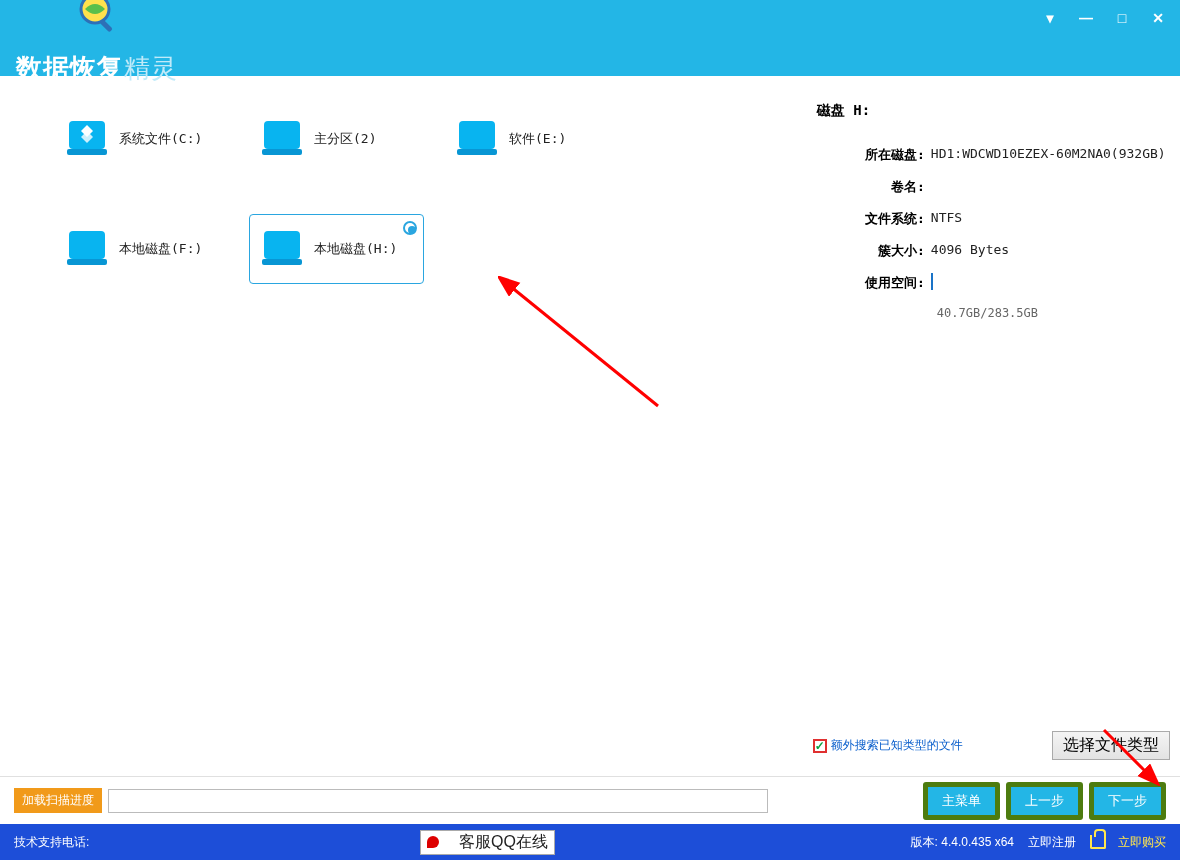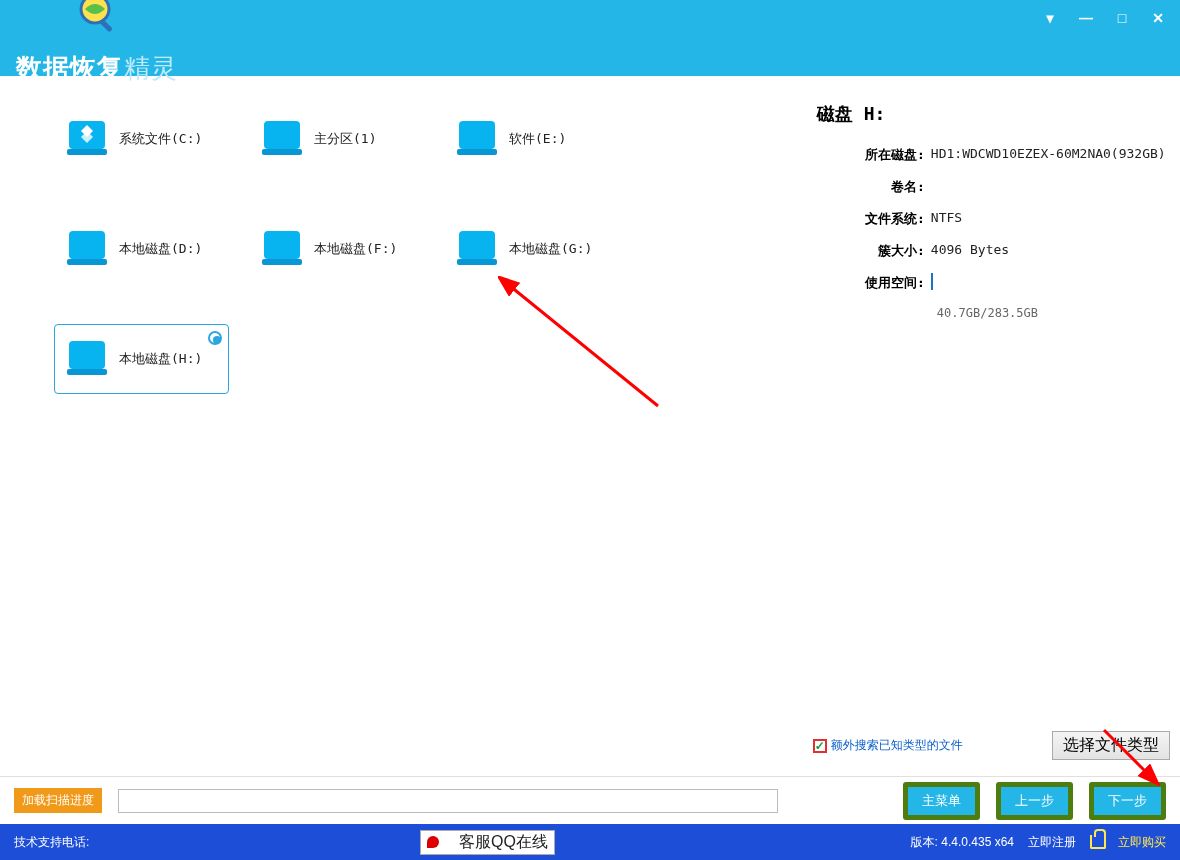--- a/index.html
+++ b/index.html
@@ -105,24 +105,24 @@
   font-family: "SimSun", monospace;
 }
 
 
 .info-pane {
   width: 392px;
   padding: 26px 10px 0 10px;
   position: relative;
 }
 .info-title {
-  font-size: 18px;
+  font-size: 14px;
   font-weight: bold;
   font-family: "SimSun", monospace;
-  margin-bottom: 20px;
+  margin-bottom: 26px;
   padding-left: 4px;
 }
 .info-row {
   display: flex;
   font-family: "SimSun", monospace;
   font-size: 13px;
   margin-bottom: 14px;
 }
 .info-row .lbl {
   width: 118px;
@@ -184,21 +184,21 @@
   cursor: pointer;
 }
 
 
 .actionbar {
   height: 48px;
   border-top: 1px solid #e0e0e0;
   display: flex;
   align-items: center;
   padding: 0 14px;
-  gap: 16px;
+  gap: 6px;
 }
 .progress-btn {
   background: #f19a1a;
   color: #fff;
   padding: 4px 8px;
   font-size: 12px;
   border: none;
 }
 .progress-field {
   flex: 0 0 660px;
@@ -318,67 +318,47 @@
 
       </div>
 
       <div class="disk-item">
         <span class="disk-icon">
           <svg viewBox="0 0 48 40">
               <path d="M6 6 Q6 2 10 2 L38 2 Q42 2 42 6 L42 26 Q42 30 38 30 L10 30 Q6 30 6 26 Z" fill="#08b4f0"></path>
               <rect x="4" y="30" width="40" height="6" rx="2" fill="#0896d4"></rect>
             </svg>
         </span>
-        <span class="disk-label">主分区(1)</span>
+        <span class="disk-label">主分区(2)</span>
 
       </div>
 
       <div class="disk-item">
         <span class="disk-icon">
           <svg viewBox="0 0 48 40">
               <path d="M6 6 Q6 2 10 2 L38 2 Q42 2 42 6 L42 26 Q42 30 38 30 L10 30 Q6 30 6 26 Z" fill="#08b4f0"></path>
               <rect x="4" y="30" width="40" height="6" rx="2" fill="#0896d4"></rect>
             </svg>
         </span>
         <span class="disk-label">软件(E:)</span>
 
       </div>
 
+
       <div class="disk-item">
         <span class="disk-icon">
           <svg viewBox="0 0 48 40">
               <path d="M6 6 Q6 2 10 2 L38 2 Q42 2 42 6 L42 26 Q42 30 38 30 L10 30 Q6 30 6 26 Z" fill="#08b4f0"></path>
               <rect x="4" y="30" width="40" height="6" rx="2" fill="#0896d4"></rect>
             </svg>
         </span>
-        <span class="disk-label">本地磁盘(D:)</span>
-
-      </div>
-
-      <div class="disk-item">
-        <span class="disk-icon">
-          <svg viewBox="0 0 48 40">
-              <path d="M6 6 Q6 2 10 2 L38 2 Q42 2 42 6 L42 26 Q42 30 38 30 L10 30 Q6 30 6 26 Z" fill="#08b4f0"></path>
-              <rect x="4" y="30" width="40" height="6" rx="2" fill="#0896d4"></rect>
-            </svg>
-        </span>
         <span class="disk-label">本地磁盘(F:)</span>
 
       </div>
 
-      <div class="disk-item">
-        <span class="disk-icon">
-          <svg viewBox="0 0 48 40">
-              <path d="M6 6 Q6 2 10 2 L38 2 Q42 2 42 6 L42 26 Q42 30 38 30 L10 30 Q6 30 6 26 Z" fill="#08b4f0"></path>
-              <rect x="4" y="30" width="40" height="6" rx="2" fill="#0896d4"></rect>
-            </svg>
-        </span>
-        <span class="disk-label">本地磁盘(G:)</span>
-
-      </div>
 
       <div class="disk-item selected">
         <span class="disk-icon">
           <svg viewBox="0 0 48 40">
               <path d="M6 6 Q6 2 10 2 L38 2 Q42 2 42 6 L42 26 Q42 30 38 30 L10 30 Q6 30 6 26 Z" fill="#08b4f0"></path>
               <rect x="4" y="30" width="40" height="6" rx="2" fill="#0896d4"></rect>
             </svg>
         </span>
         <span class="disk-label">本地磁盘(H:)</span>
         <span class="radiomark"></span>

